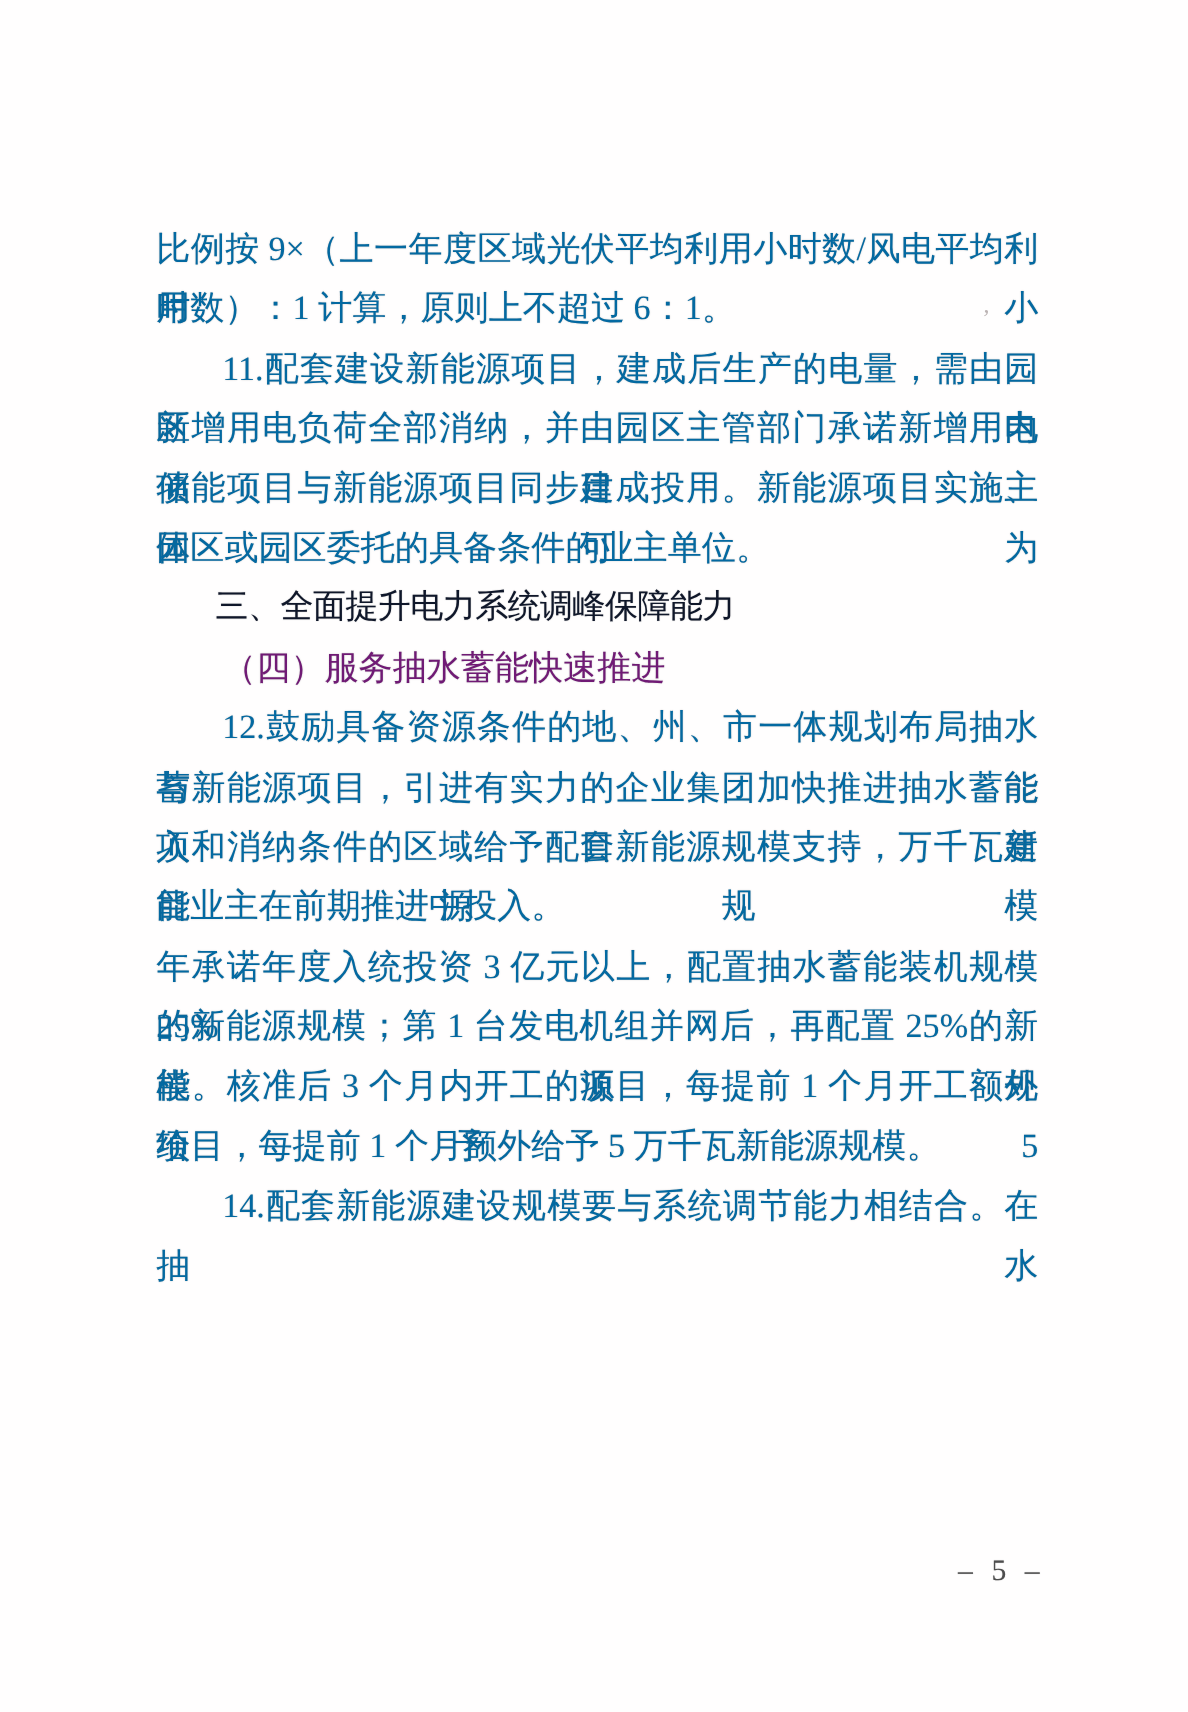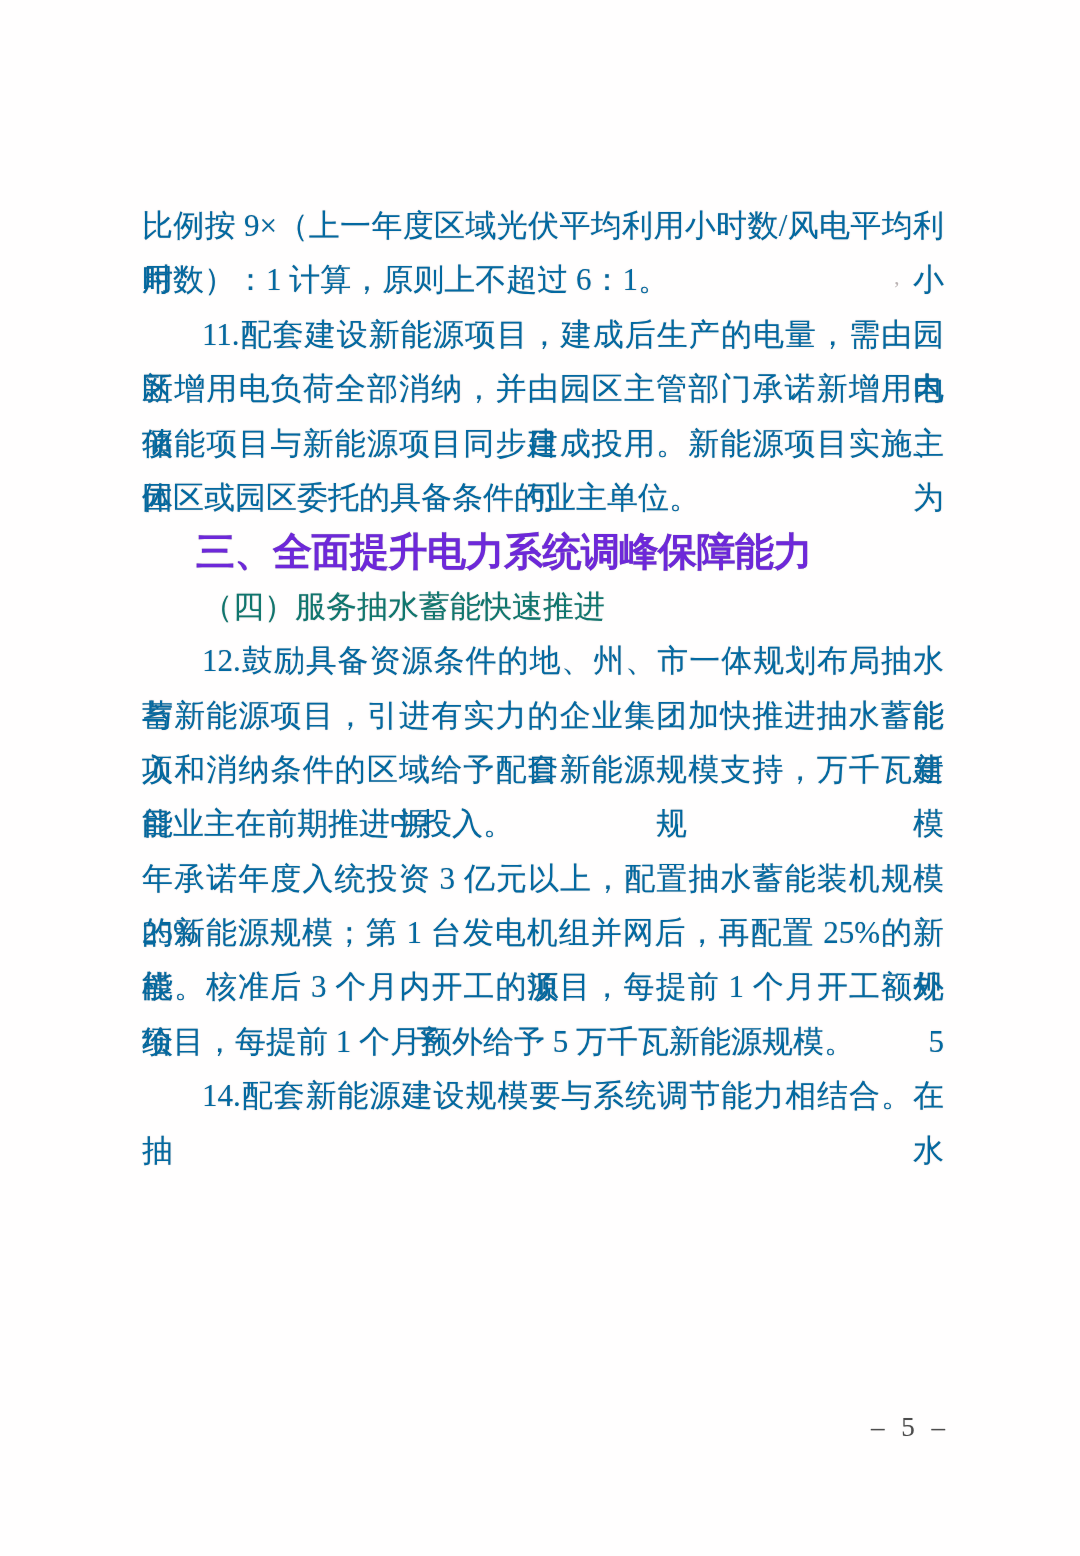--- a/index.html
+++ b/index.html
@@ -34,30 +34,30 @@
   .full {
     white-space: normal;
     text-align: justify;
     text-align-last: justify;
   }
   .indent {
     text-indent: 60px;
   }
   .h1 {
     font-family: "Liberation Sans", sans-serif;
-    font-weight: 700;
-    font-size: 39px;
+    font-weight: 400;
+    font-size: 30px;
     letter-spacing: -0.5px;
-    color: #6d28d9;
+    color: #0f172a;
     text-indent: 54px;
     text-shadow: 0 0 1px rgba(70, 70, 70, 0.5);
   }
   .h2 {
     text-indent: 60px;
-    color: #0f766e;
+    color: #701a75;
   }
   .page-number {
     position: absolute;
     top: 1412px;
     right: 130px;
     font-size: 27px;
     letter-spacing: 5px;
     color: #4d4d4d;
     text-shadow: 0 0 1px rgba(90, 90, 90, 0.4);
   }

